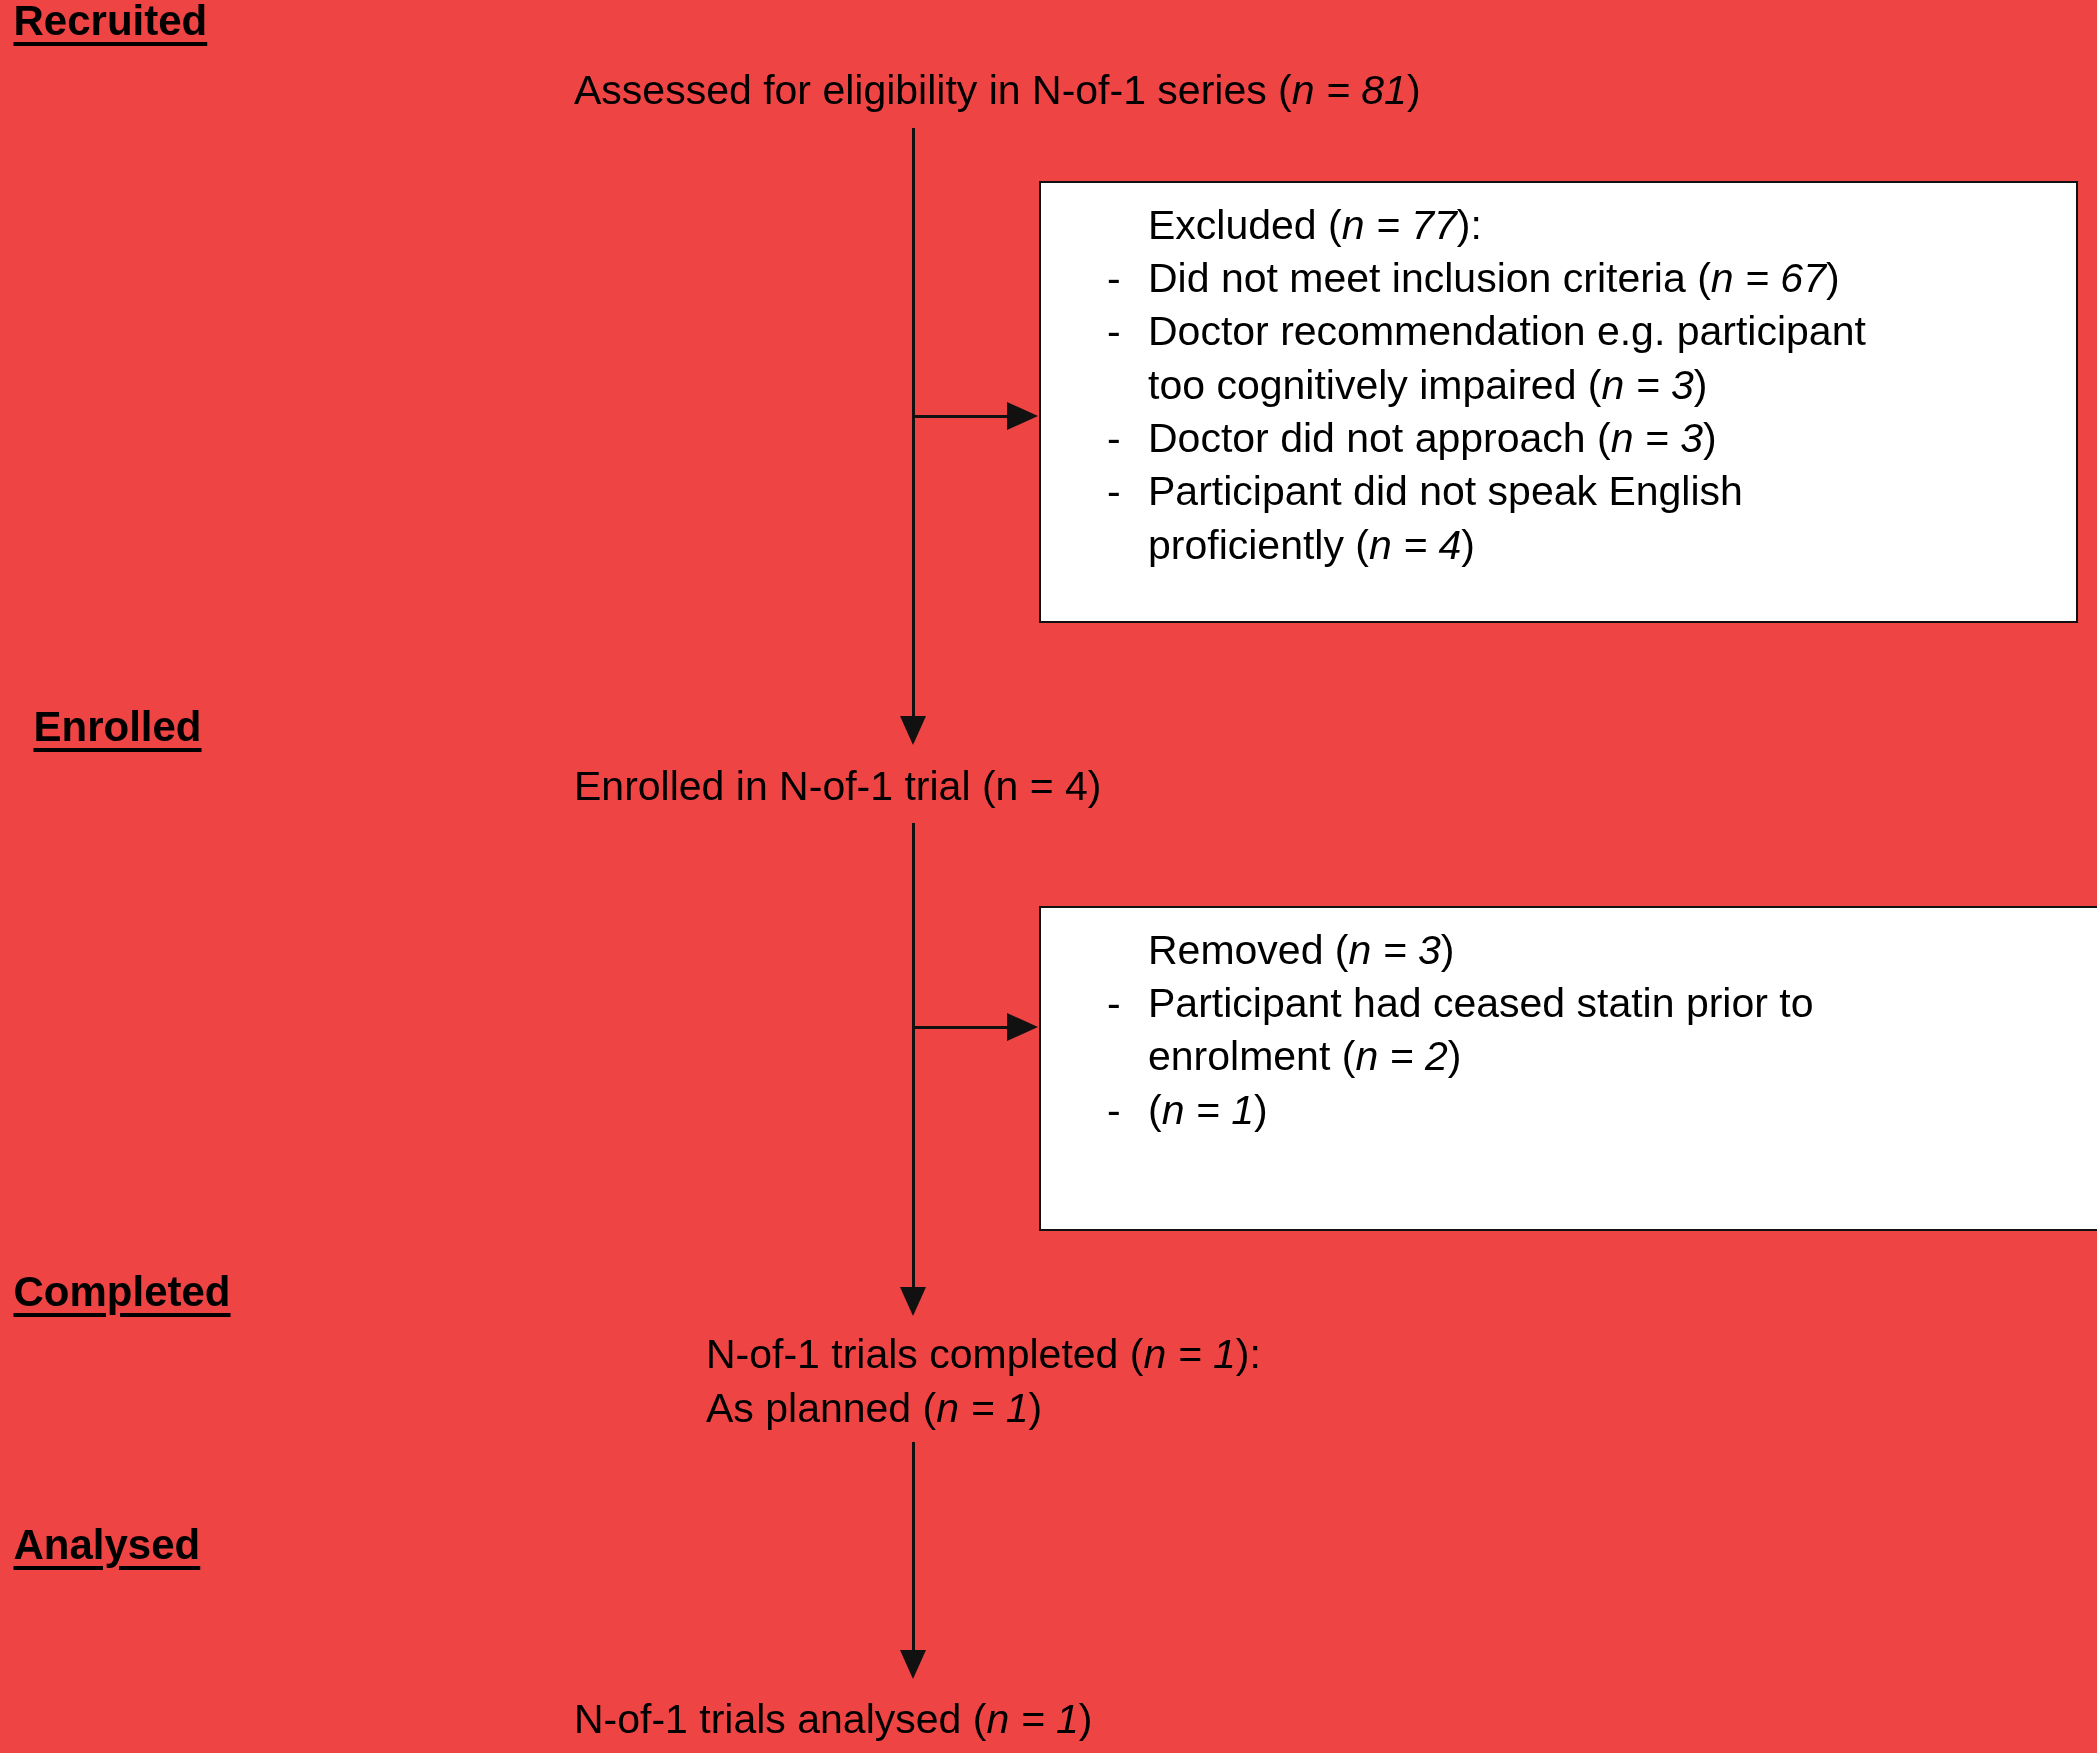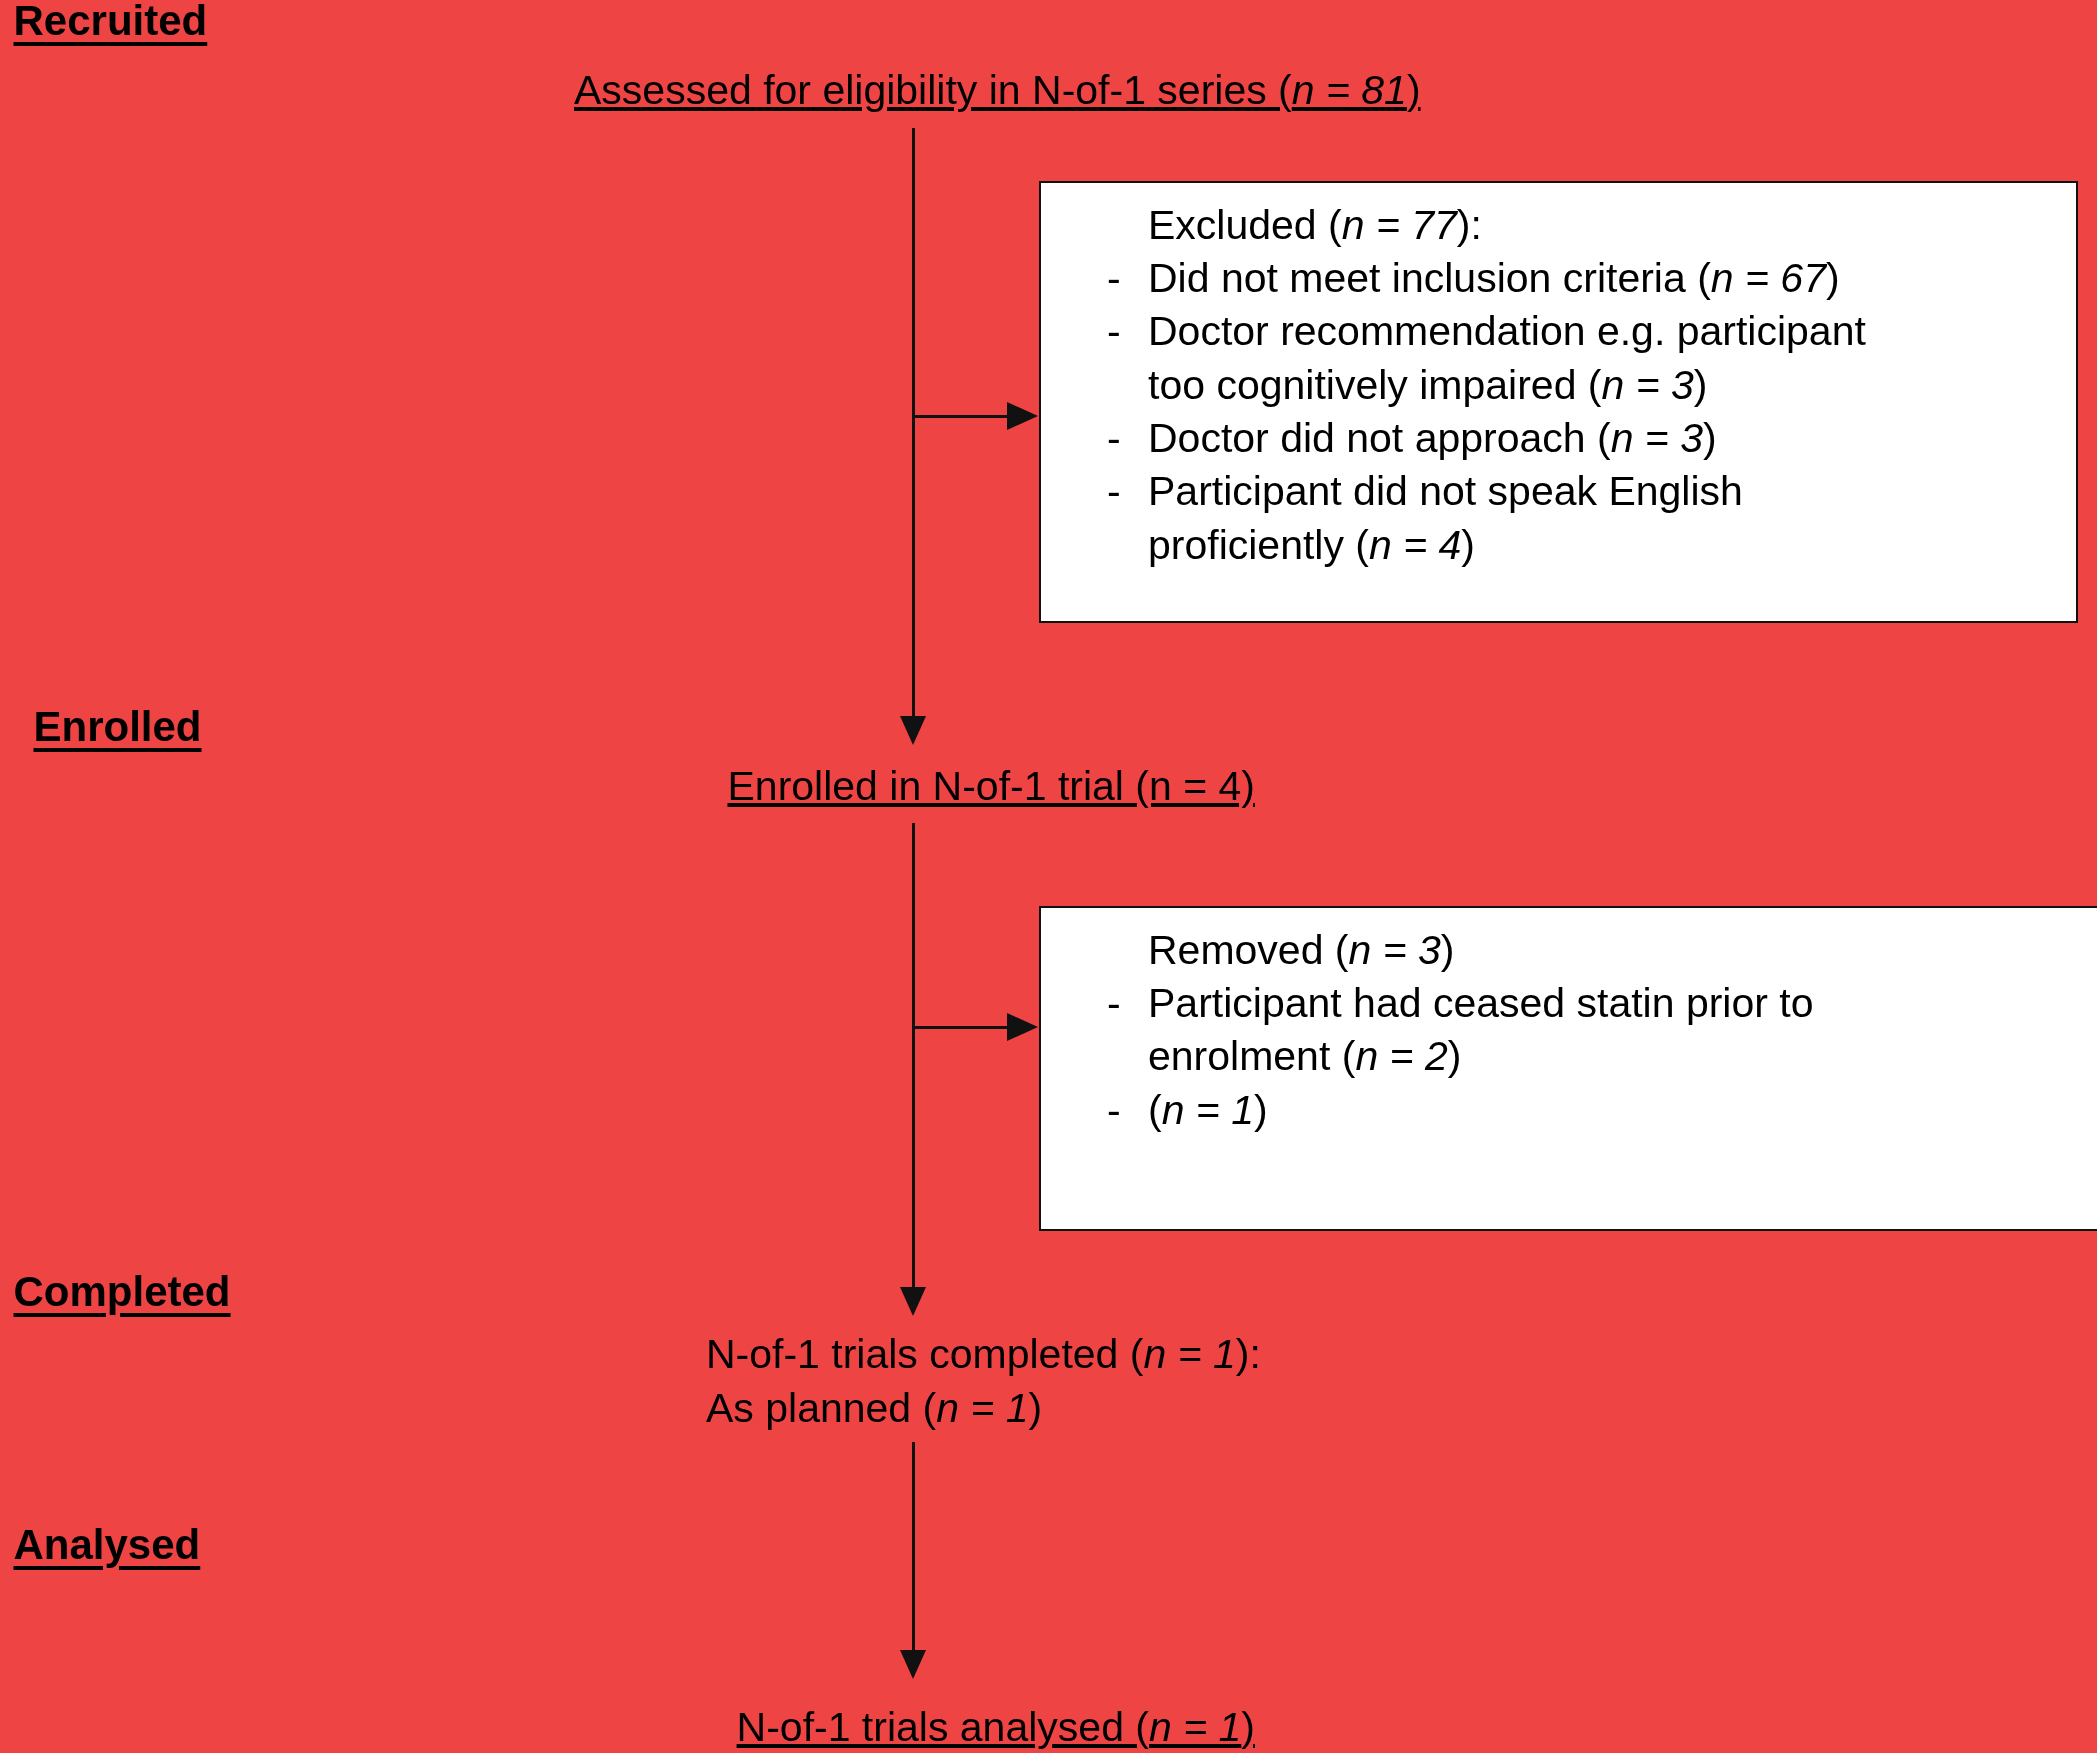--- a/index.html
+++ b/index.html
@@ -32,21 +32,21 @@
     white-space: nowrap;
   }
 
   
   .flow-text {
     position: absolute;
     font-size: 41px;
     line-height: 1.32;
     white-space: nowrap;
   }
-  .flow-text.centered { text-align: right; text-decoration: underline; }
+  .flow-text.centered { text-align: left; }
   .flow-text.left { text-align: left; }
 
   
   .exc-box {
     position: absolute;
     border: 2.8px solid #111111;
     background: #ffffff;
     box-sizing: border-box;
   }
   .exc-inner {
@@ -201,18 +201,18 @@
       <span>N-of-1 trials completed (</span><i class="ital">n = 1</i><span>):</span>
     </div>
     <div>
       <span>As planned (</span><i class="ital">n = 1</i><span>)</span>
     </div>
   </div>
 
   <div class="vline" style="left:912px; top:1442px; height:211px;"></div>
   <div class="arrow-down" style="left:900px; top:1650px;"></div>
 
-  <div class="flow-text centered" style="left:574px; top:1692px; width:681px;margin-top:8px;">
+  <div class="flow-text centered" style="left:574px; top:1692px; width:681px;">
     <span>N-of-1 trials analysed (</span><i class="ital">n = 1</i><span>)</span>
   </div>
 
 </div>
 
 
 </body></html>

